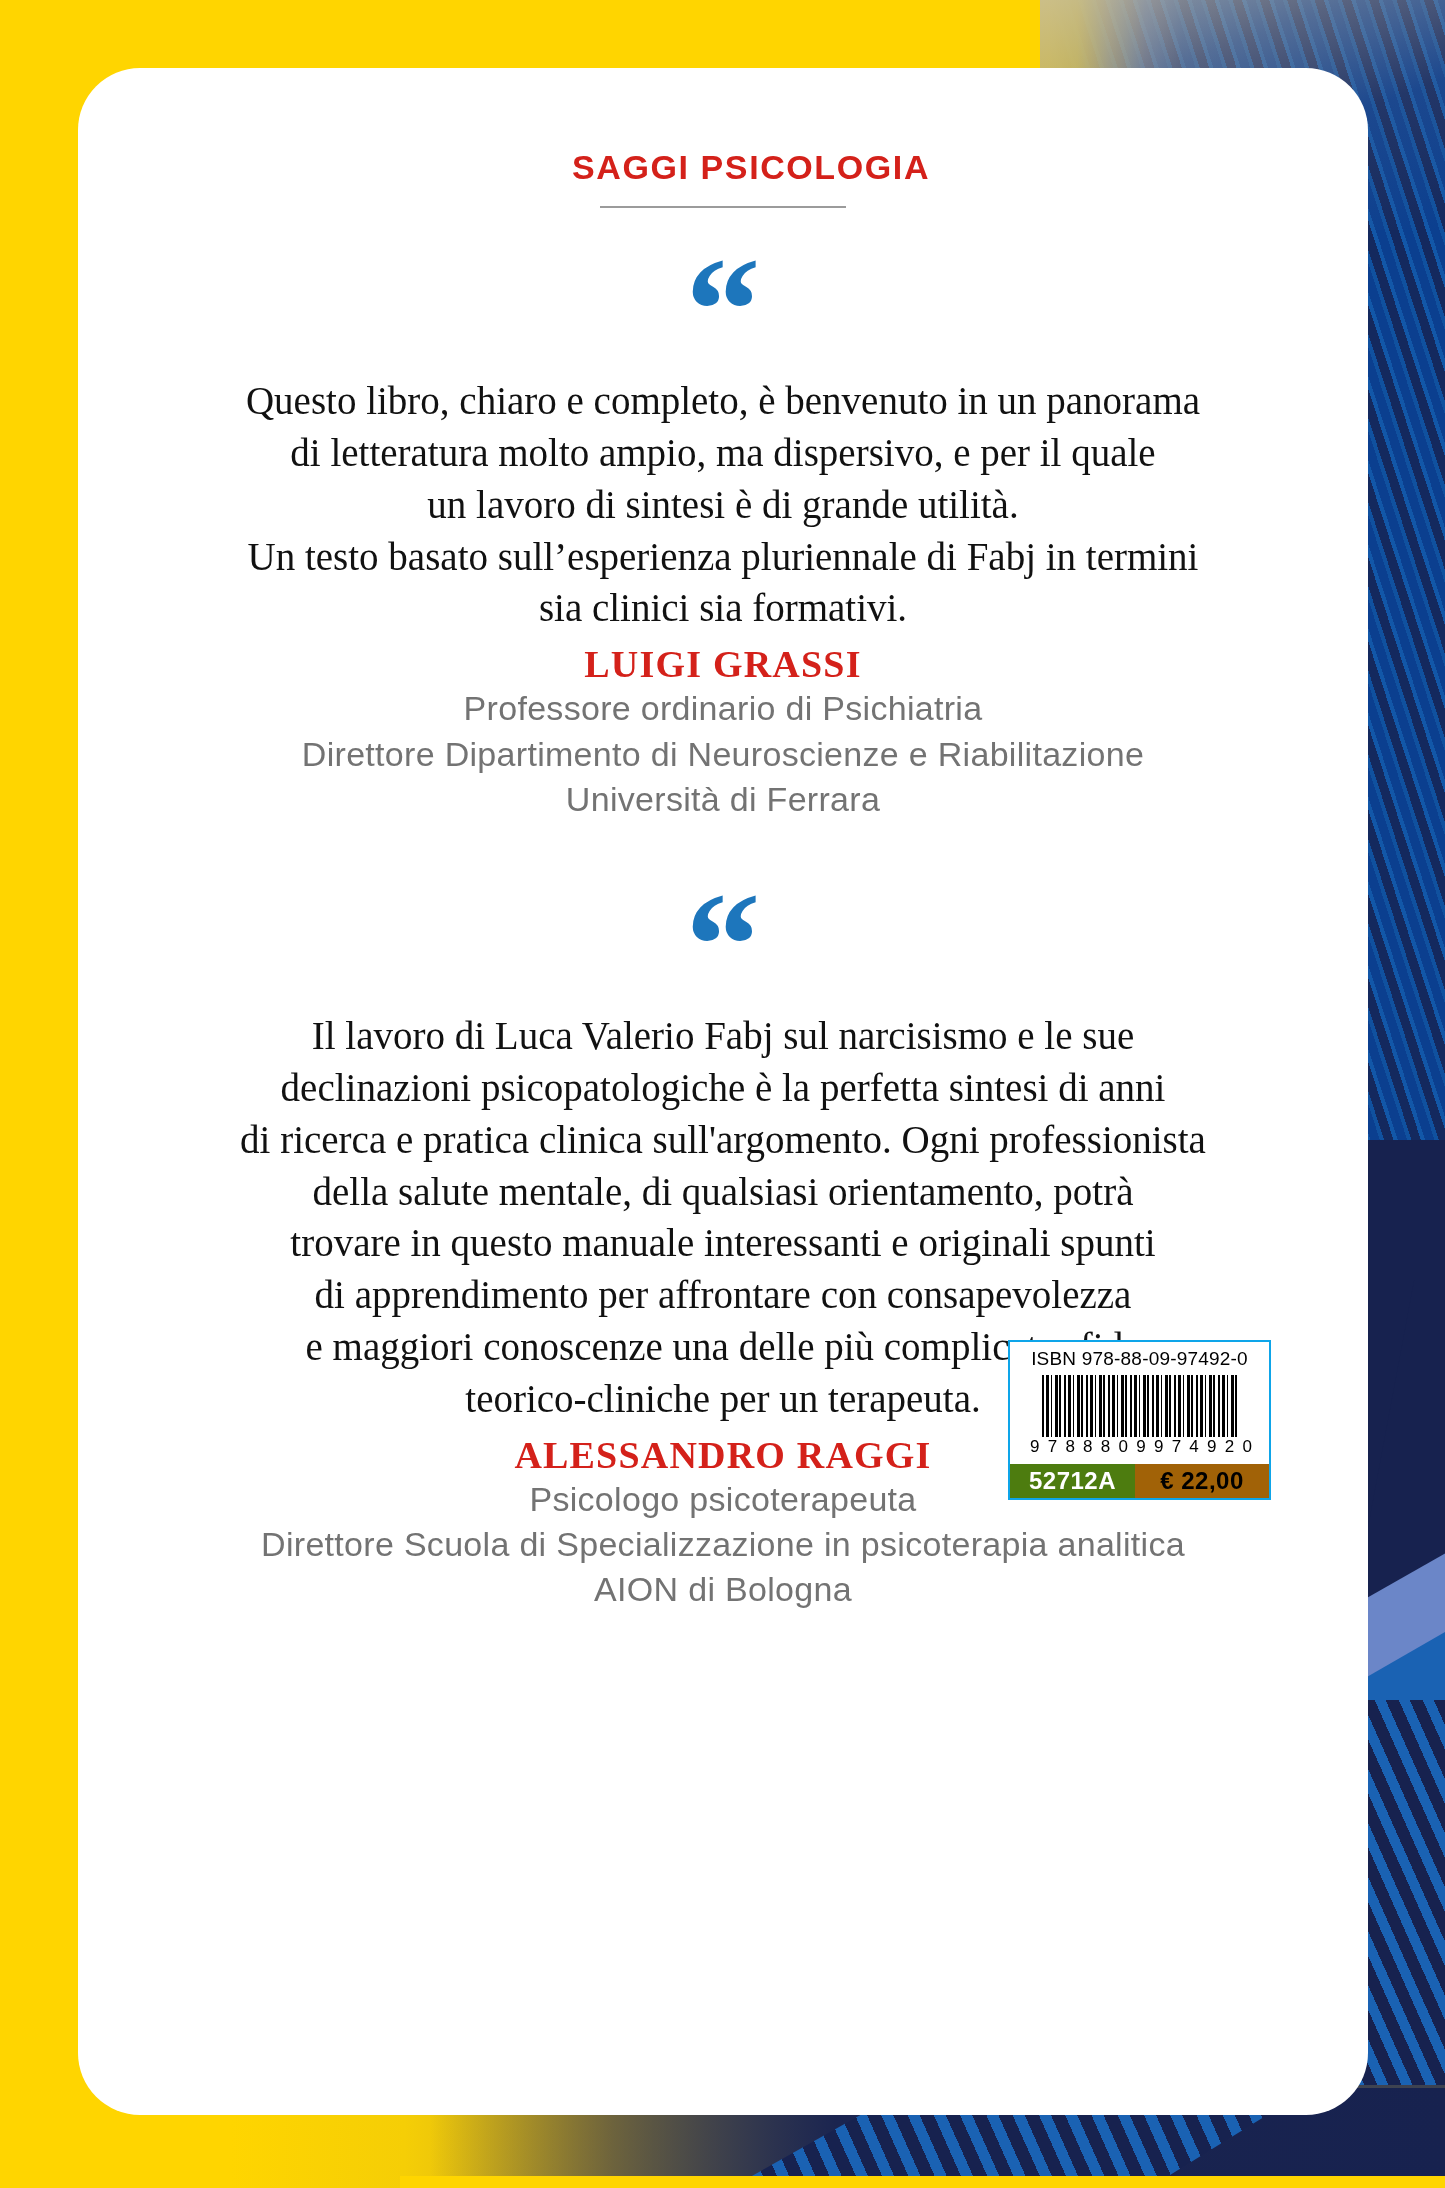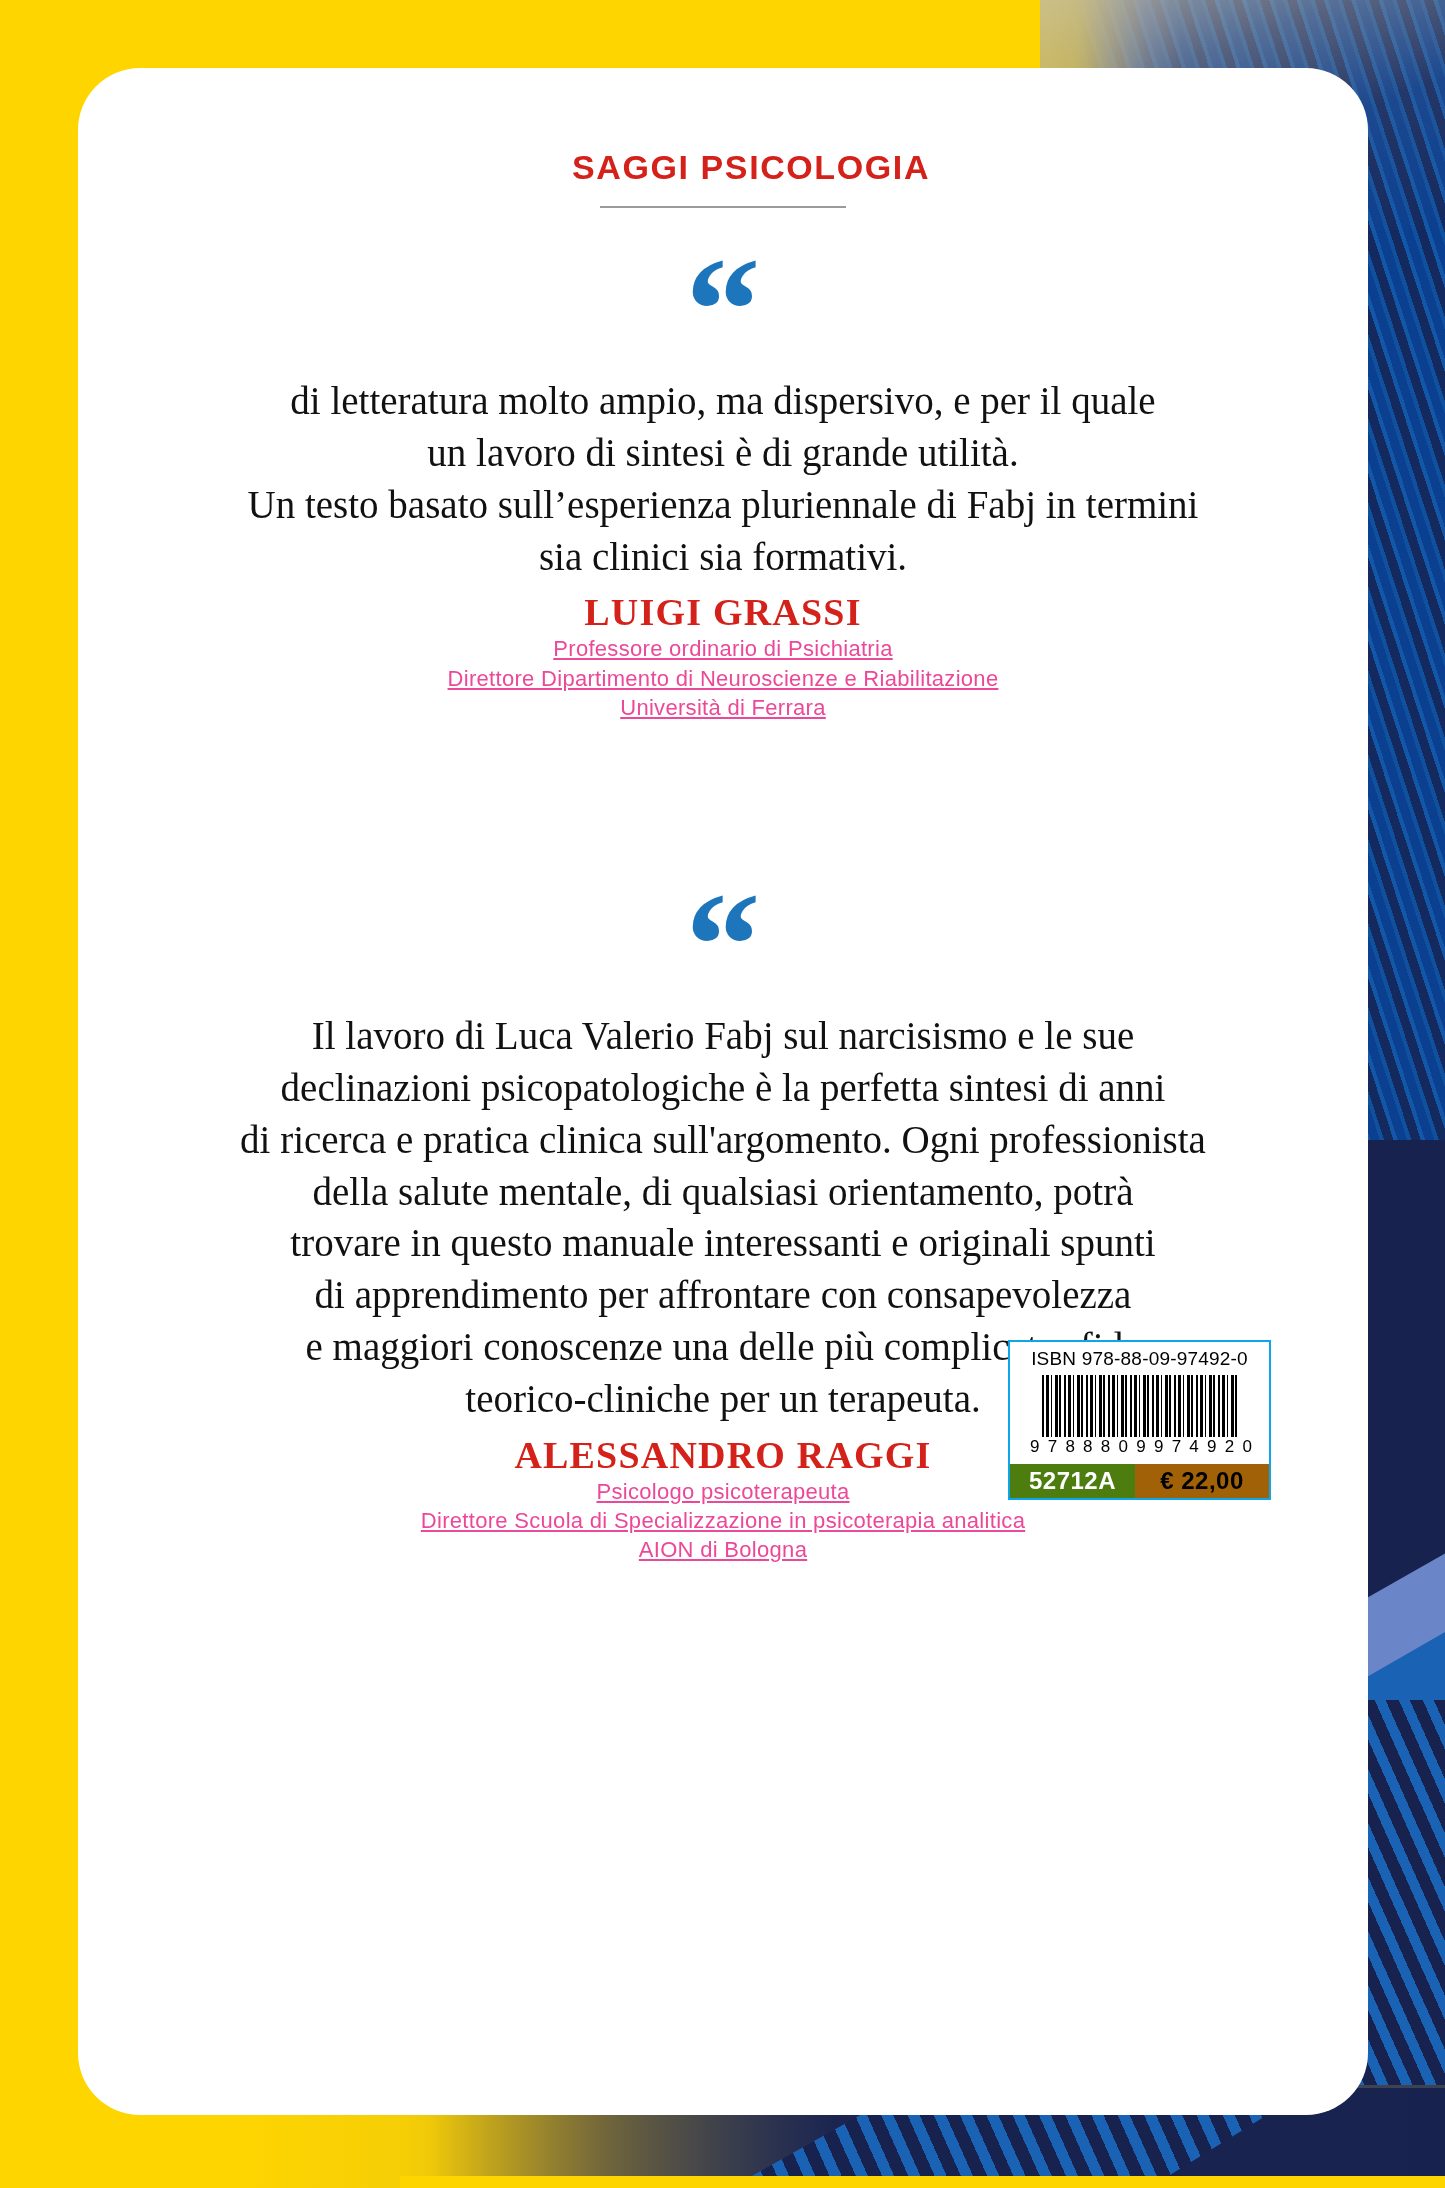--- a/index.html
+++ b/index.html
@@ -193,26 +193,25 @@
 
   .attrib { margin-top:8px; text-align:center; }
   .attrib-name {
     color:#D4211A;
     font-family:"Liberation Serif", serif;
     font-weight:bold;
     font-size:38px;
     letter-spacing:1.2px;
   }
   .attrib-line {
-    color:#ec4899;
-    font-family:"Liberation Sans", sans-serif;
-    font-size:22px;
+    color:#737373;
+    font-family:"Liberation Sans", sans-serif;
+    font-size:34px;
     line-height:1.33;
     letter-spacing:0.3px;
-    text-decoration:underline;
   }
 
   
   .barcode-box {
     position:absolute;
     left:930px; top:1272px;
     width:263px; height:160px;
     background:#ffffff;
     border:2px solid #0ea5e9;
   }
@@ -295,20 +294,21 @@
 
   <div class="card">
     <div class="content">
 
       <div class="series-head">SAGGI PSICOLOGIA</div>
       <div class="head-rule"></div>
 
       <div class="quote-block q1">
         <div class="quote-mark">“</div>
         <div class="quote-text">
+          <span class="ln">Questo libro, chiaro e completo, è benvenuto in un panorama</span>
           <span class="ln">di letteratura molto ampio, ma dispersivo, e per il quale</span>
           <span class="ln">un lavoro di sintesi è di grande utilità.</span>
           <span class="ln">Un testo basato sull’esperienza pluriennale di Fabj in termini</span>
           <span class="ln">sia clinici sia formativi.</span>
         </div>
         <div class="attrib">
           <div class="attrib-name">LUIGI GRASSI</div>
           <div class="attrib-line">Professore ordinario di Psichiatria</div>
           <div class="attrib-line">Direttore Dipartimento di Neuroscienze e Riabilitazione</div>
           <div class="attrib-line">Università di Ferrara</div>

